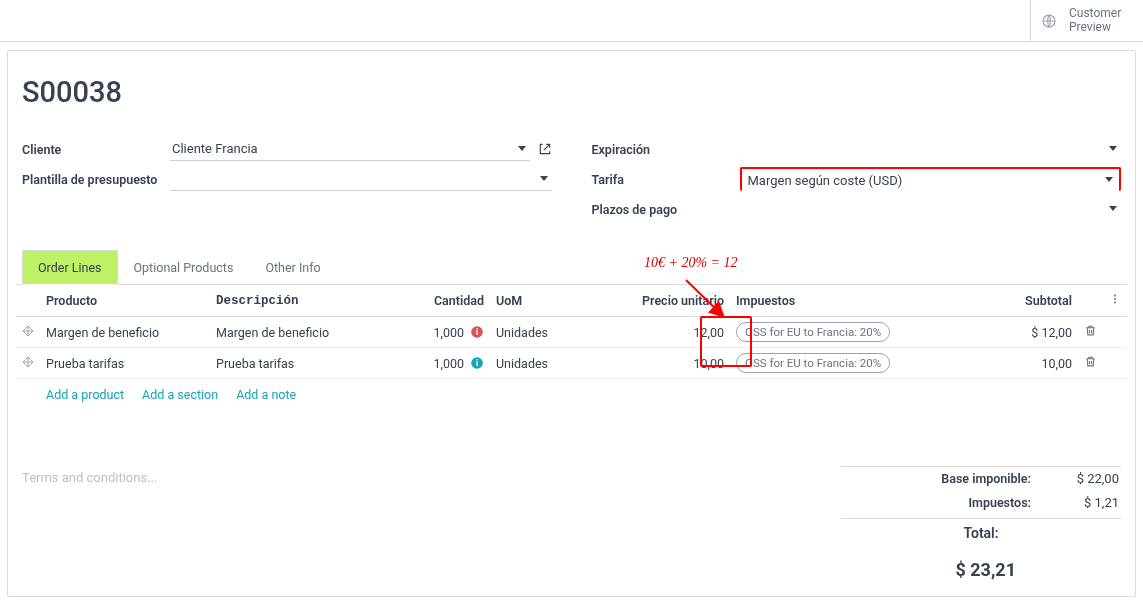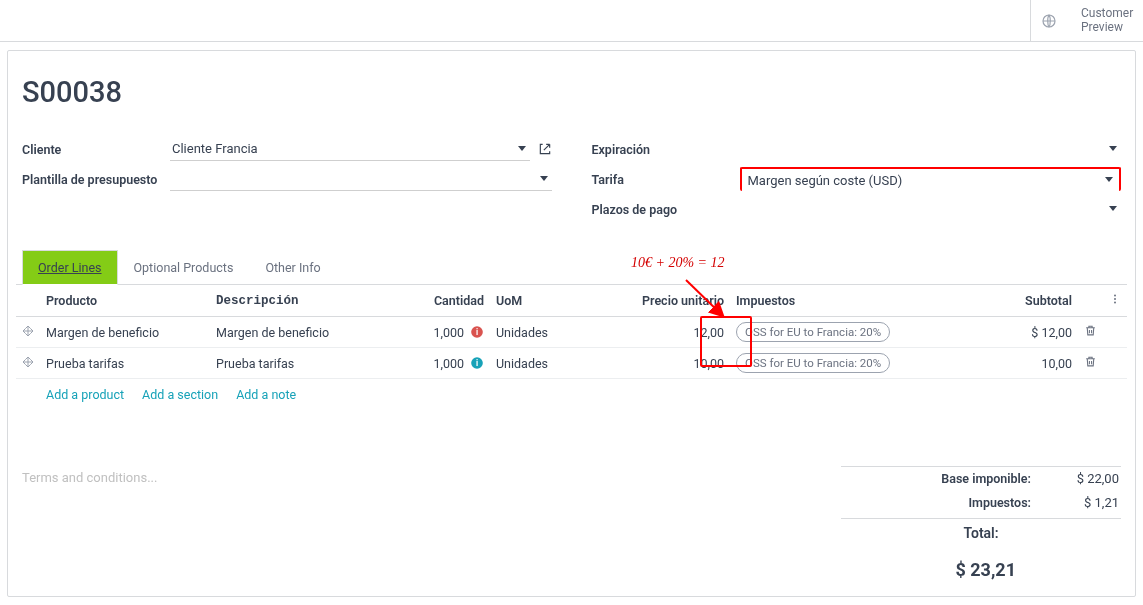--- a/index.html
+++ b/index.html
@@ -25,21 +25,21 @@
   }
   .preview-box {
     position: absolute;
     right: 0; top: 0;
     height: 42px;
     width: 113px;
     border-left: 1px solid #d8dadd;
     display: flex;
     align-items: center;
     padding: 0 10px;
-    gap: 24px;
+    gap: 12px;
     color: #6b7280;
     font-size: 12px;
     cursor: pointer;
   }
   .globe-icon { width: 16px; height: 16px; flex: 0 0 auto; }
   .preview-text { line-height: 1.15; }
   .sheet {
     position: absolute;
     left: 7px; right: 7px; top: 50px; bottom: 8px;
     border: 1px solid #d8dadd;
@@ -126,22 +126,21 @@
     cursor: pointer;
     border: 1px solid transparent;
     border-bottom: none;
     position: relative;
     top: 1px;
   }
   .tab.active {
     color: #374151;
     border-color: #d8dadd;
     border-bottom: 1px solid #fff;
-    background: #84cc16;
-    text-decoration: underline;
+    background: #bef264;
   }
   .annotation {
     position: absolute;
     color: #d40000;
     font-family: "Times New Roman", serif;
     font-style: italic;
     font-size: 14px;
     font-weight: 500;
     white-space: nowrap;
   }
@@ -308,21 +307,21 @@
             </div>
           </div>
         </div>
       </div>
     </div>
 
     <div class="tabs">
       <div class="tab active">Order Lines</div>
       <div class="tab">Optional Products</div>
       <div class="tab">Other Info</div>
-      <div class="annotation" style="left:615px;top:6px;">10€ + 20% = 12</div>
+      <div class="annotation" style="left:628px;top:6px;">10€ + 20% = 12</div>
     </div>
 
     <div style="position:relative;">
     <table class="lines">
       <thead>
         <tr>
           <th style="width:22px;"></th>
           <th style="width:170px;">Producto</th>
           <th style="width:190px;font-family:Liberation Mono, monospace;">Descripción</th>
           <th class="num" style="width:90px;">Cantidad</th>

